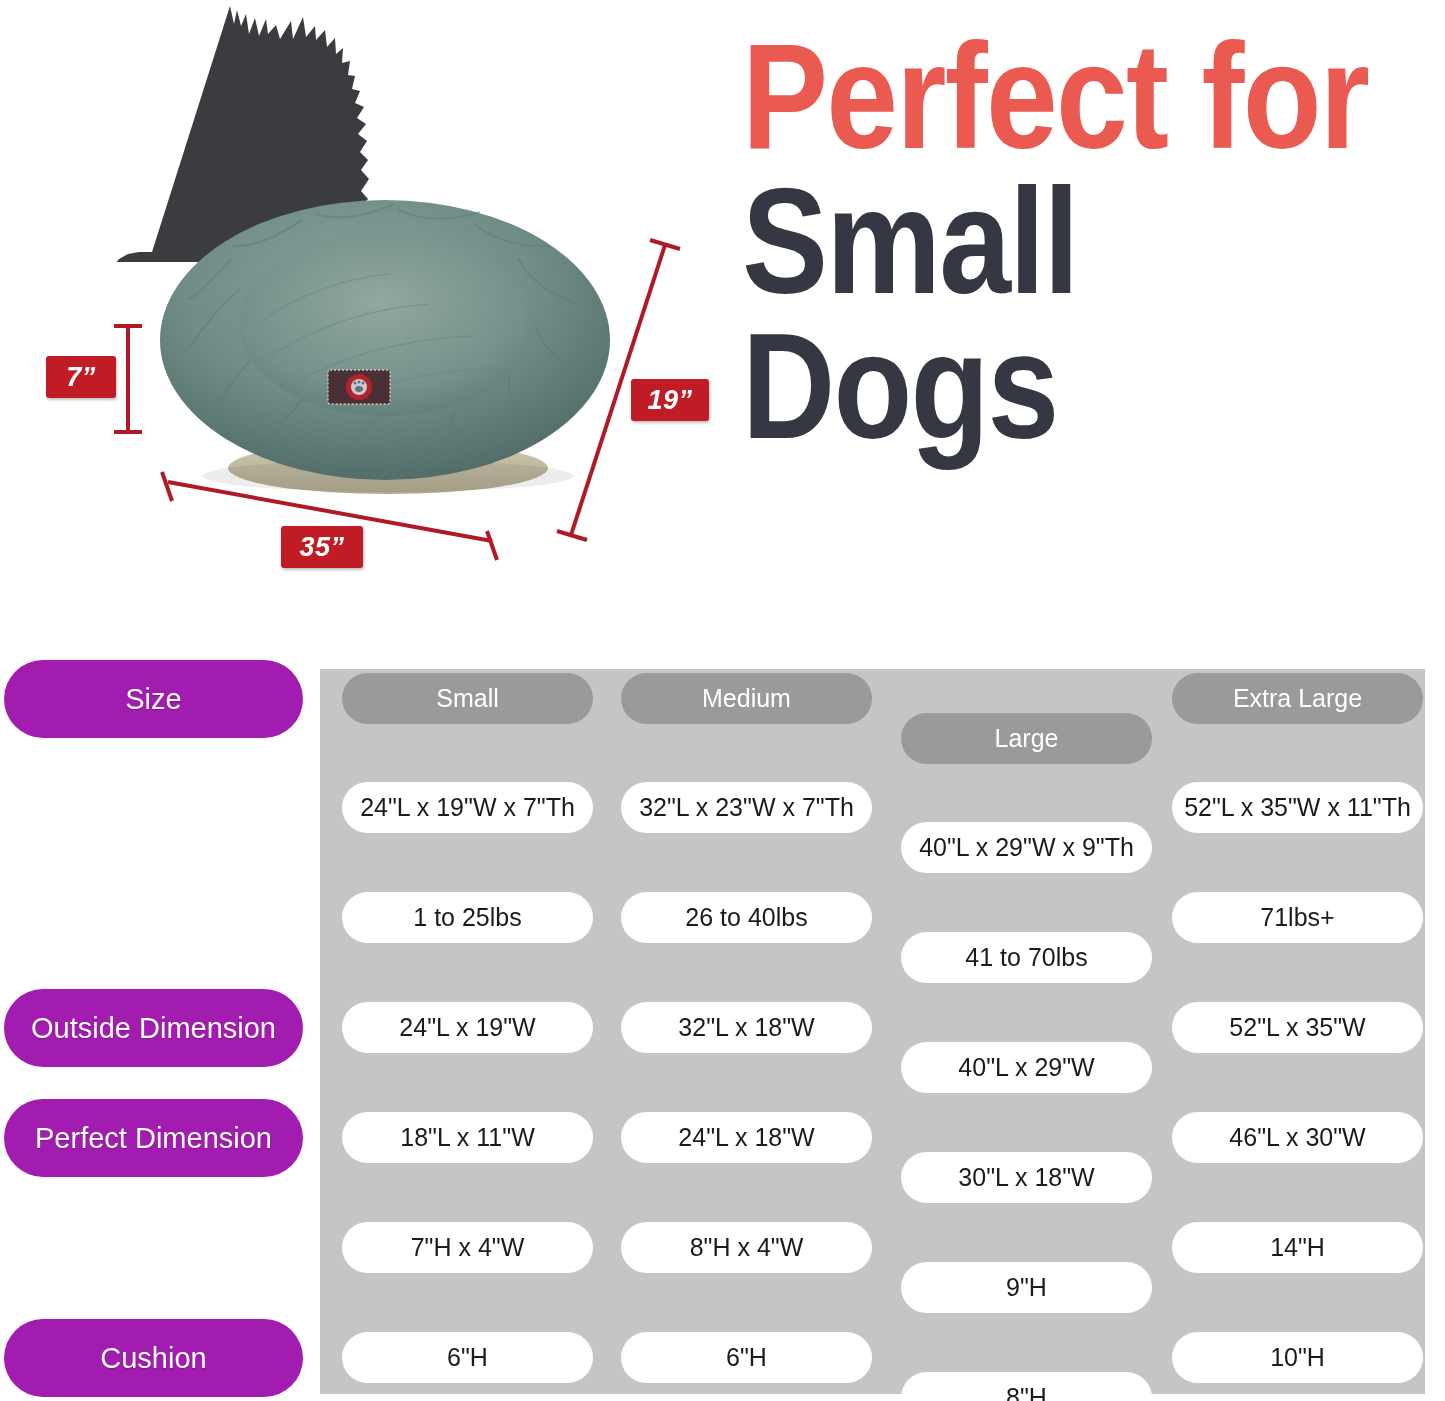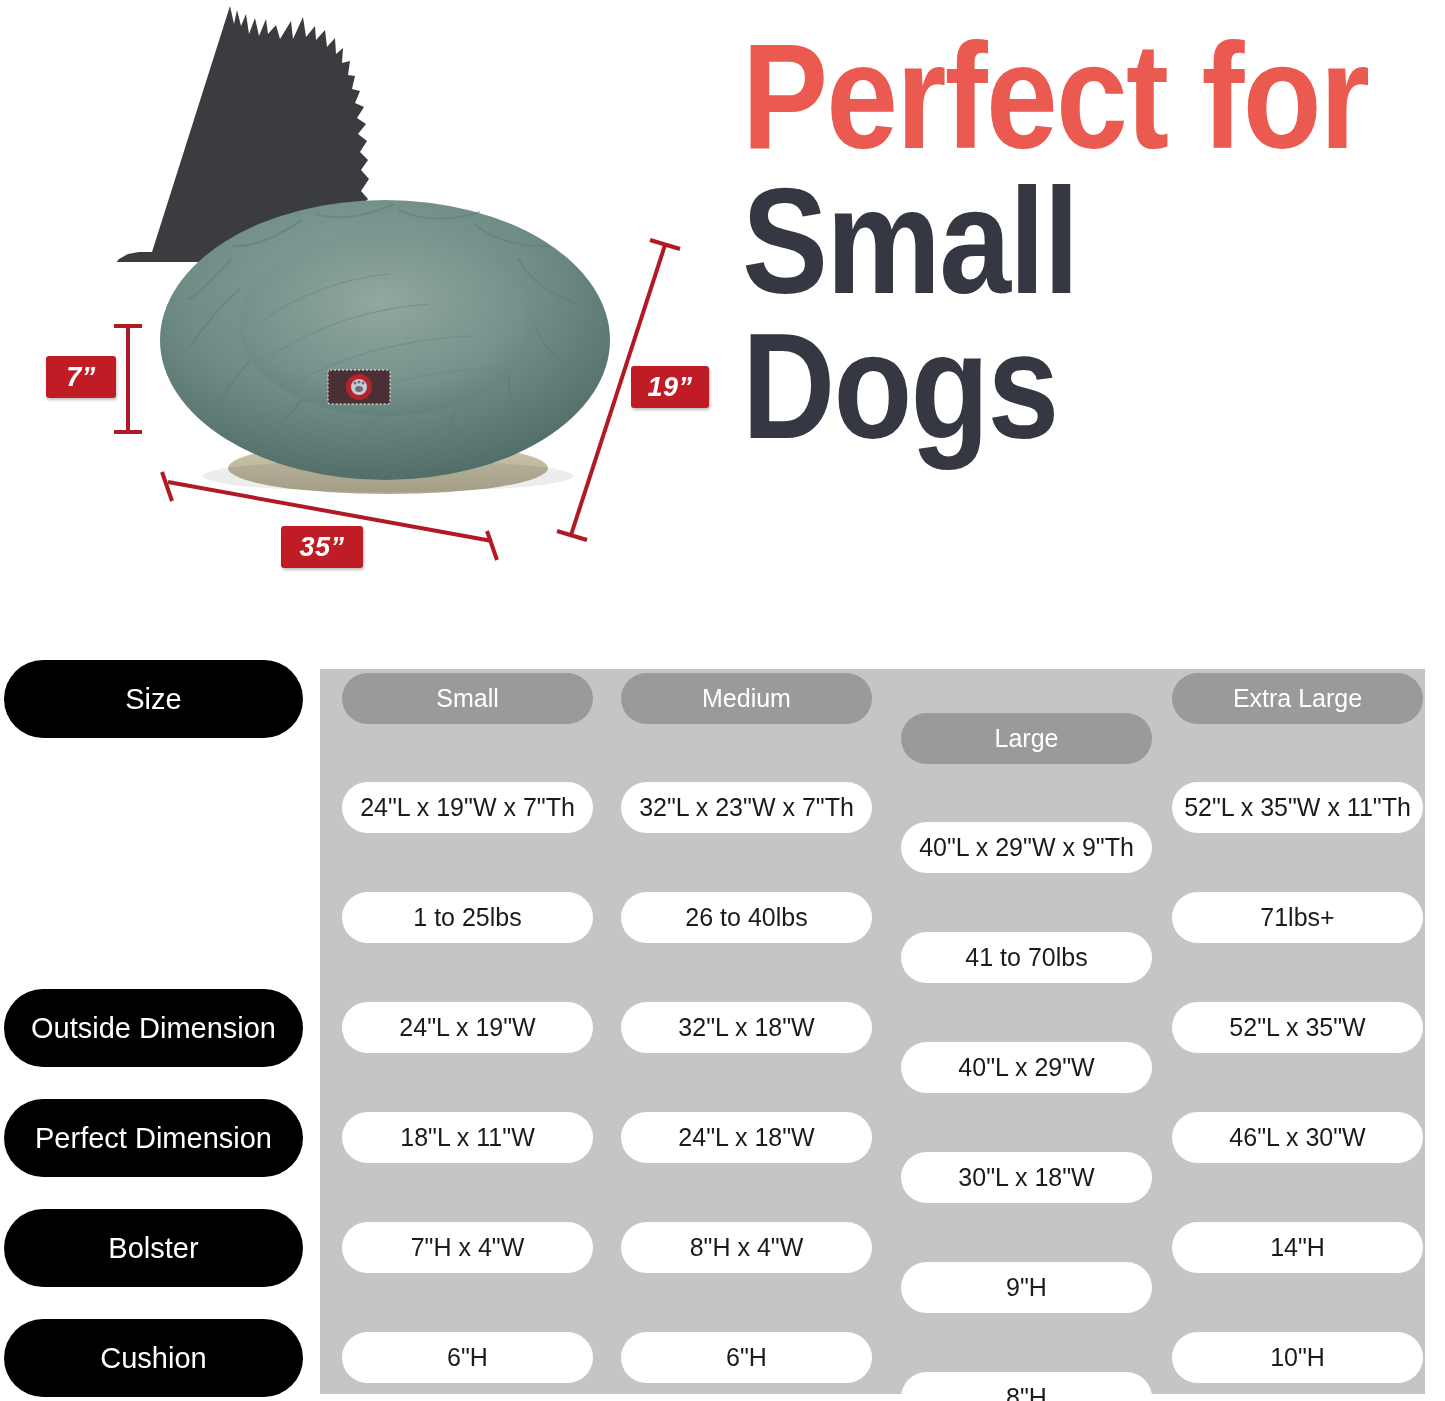--- a/index.html
+++ b/index.html
@@ -49,21 +49,21 @@
     border-radius: 3px;
     letter-spacing: 0.5px;
     display: flex;
     align-items: center;
     justify-content: center;
     box-shadow: 1px 2px 3px rgba(0,0,0,0.25);
     font-family: "Liberation Sans", sans-serif;
   }
   #dim-7  { left: 46px;  top: 356px; width: 70px;  height: 42px;  font-size: 27px; }
   #dim-24 { left: 281px; top: 526px; width: 82px;  height: 42px;  font-size: 27px; }
-  #dim-19 { left: 631px; top: 366px; width: 78px;  height: 42px;  font-size: 27px; }
+  #dim-19 { left: 631px; top: 379px; width: 78px;  height: 42px;  font-size: 27px; }
 
   #dim-lines { position: absolute; left: 0; top: 0; width: 760px; height: 650px; }
 
   
   #headline {
     position: absolute;
     left: 742px; top: 26px;
     width: 700px;
   }
   .headline-line {
@@ -100,21 +100,21 @@
     width: 1445px;
     height: 78px;
   }
 
   
   .row-label {
     position: absolute;
     left: 4px;
     width: 299px;
     height: 100%;
-    background: #000000;
+    background: #a21caf;
     border-radius: 50px;
     color: #ffffff;
     display: flex;
     align-items: center;
     justify-content: center;
     font-size: 29px;
     font-weight: normal;
     text-shadow: 0 1px 1px rgba(0,0,0,0.22);
     box-sizing: border-box;
     padding: 0 8px;
@@ -288,21 +288,20 @@
         <div class="cell col3 val">52"L x 35"W</div>
       </div>
       <div class="row" style="top: 439px;">
         <div class="row-label">Perfect Dimension</div>
         <div class="cell col0 val">18"L x 11"W</div>
         <div class="cell col1 val">24"L x 18"W</div>
         <div class="cell col2 val">30"L x 18"W</div>
         <div class="cell col3 val">46"L x 30"W</div>
       </div>
       <div class="row" style="top: 549px;">
-        <div class="row-label">Bolster</div>
         <div class="cell col0 val">7"H x 4"W</div>
         <div class="cell col1 val">8"H x 4"W</div>
         <div class="cell col2 val">9"H</div>
         <div class="cell col3 val">14"H</div>
       </div>
       <div class="row" style="top: 659px;">
         <div class="row-label">Cushion</div>
         <div class="cell col0 val">6"H</div>
         <div class="cell col1 val">6"H</div>
         <div class="cell col2 val">8"H</div>

